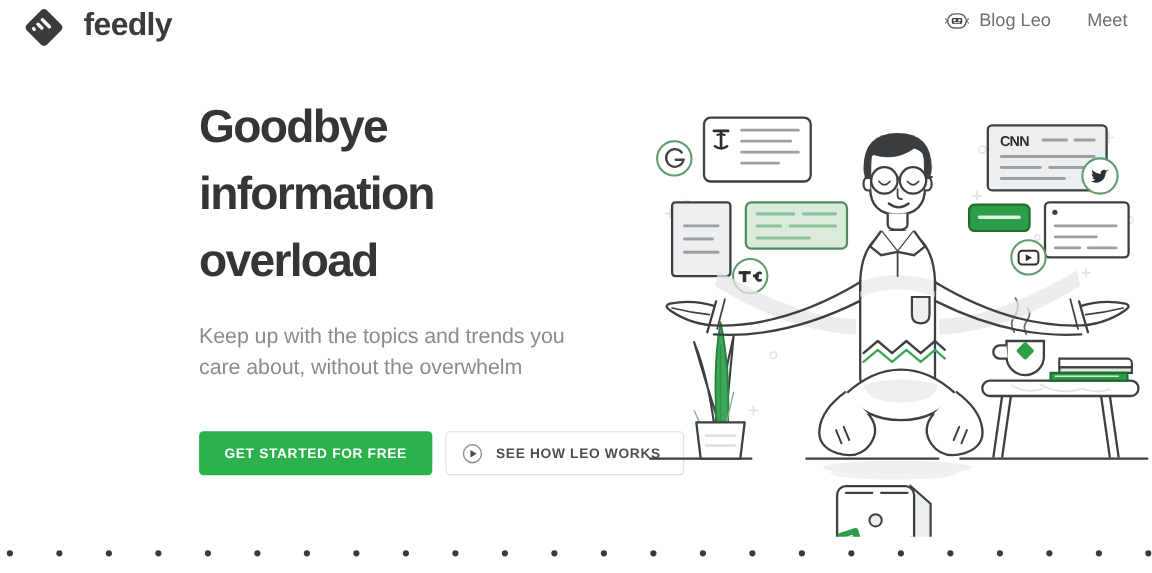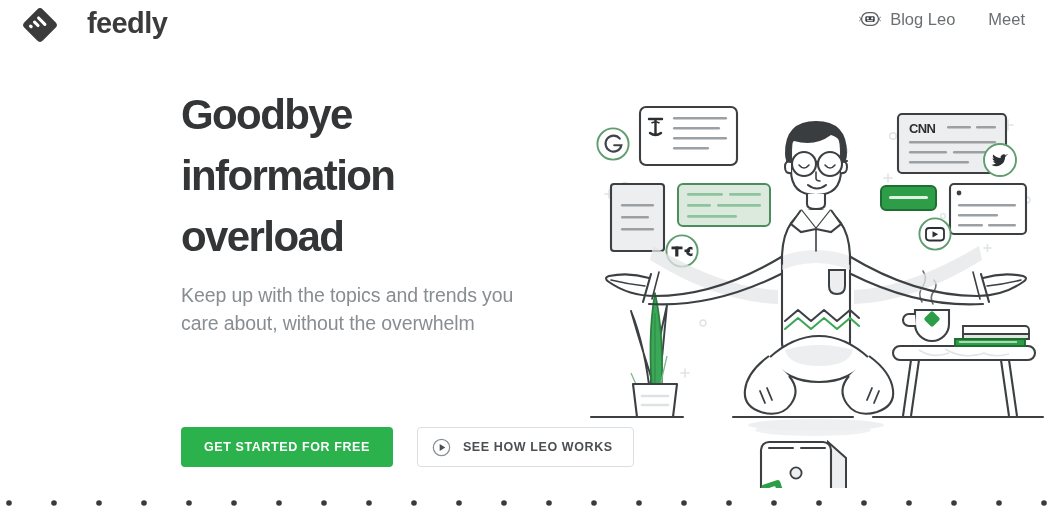--- a/index.html
+++ b/index.html
@@ -23,21 +23,21 @@
     width: 1047px; height: 50px;
     display: flex;
     align-items: center;
     z-index: 40;
   }
   .brand {
     position: absolute;
     left: 20px; top: 5px;
     display: flex;
     align-items: center;
-    gap: 27px;
+    gap: 16px;
     text-decoration: none;
   }
   .brand-mark { width: 40px; height: 40px; display: block; }
   .brand-word {
     font-size: 29px;
     font-weight: bold;
     letter-spacing: -0.6px;
     color: #3b3b3b;
     line-height: 1;
     padding-bottom: 3px;
@@ -69,36 +69,36 @@
   .hero-title {
     margin: 0;
     font-size: 42px;
     line-height: 61px;
     font-weight: bold;
     letter-spacing: -1.6px;
     color: #333537;
     white-space: pre-line;
   }
   .hero-sub {
-    margin: 14px 0 0 0;
+    margin: 25px 0 0 0;
     font-size: 19.5px;
     line-height: 28px;
     color: #878d91;
     letter-spacing: -0.1px;
     white-space: pre-line;
     max-width: 350px;
   }
 
   
   .cta-row {
     position: absolute;
-    left: 181px; top: 427px;
+    left: 181px; top: 392px;
     display: flex;
     align-items: flex-end;
-    gap: 24px;
+    gap: 12px;
   }
   .btn {
     display: flex;
     align-items: center;
     justify-content: center;
     height: 40px;
     border-radius: 4px;
     font-size: 12.5px;
     font-weight: bold;
     letter-spacing: 0.6px;

